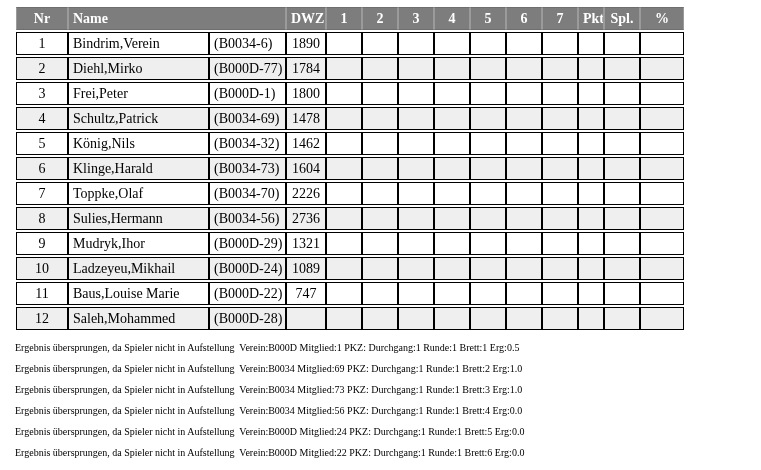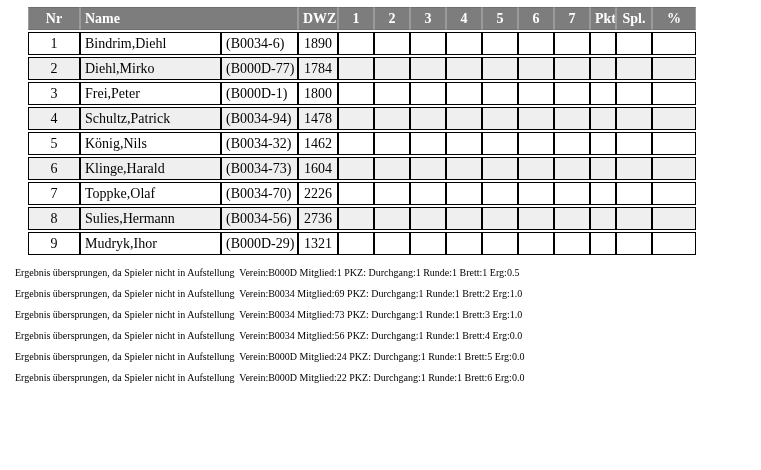--- a/index.html
+++ b/index.html
@@ -6,21 +6,21 @@
     margin: 0;
     padding: 0;
     width: 761px;
     height: 470px;
     background: #ffffff;
     overflow: hidden;
     color: #000000;
     font-family: "Liberation Serif", serif;
   }
   .table-wrap {
-    padding: 5px 0 0 28px;
+    padding: 5px 0 0 16px;
   }
   table.players {
     border-collapse: separate;
     border-spacing: 0 2px;
     table-layout: fixed;
     width: 668px;
   }
   table.players th {
     background: #7d7d7d;
     color: #ffffff;
@@ -94,21 +94,21 @@
         <th class="center">6</th>
         <th class="center">7</th>
         <th class="center">Pkt.</th>
         <th class="center">Spl.</th>
         <th class="center">%</th>
       </tr>
     </thead>
     <tbody>
         <tr>
     <td class="center" data-cell="nr">1</td>
-    <td class="left" data-cell="name">Bindrim,Diehl</td>
+    <td class="left" data-cell="name">Bindrim,Verein</td>
     <td class="left" data-cell="code">(B0034-6)</td>
     <td class="center" data-cell="dwz">1890</td>
     <td class="center"></td>
     <td class="center"></td>
     <td class="center"></td>
     <td class="center"></td>
     <td class="center"></td>
     <td class="center"></td>
     <td class="center"></td>
     <td class="center"></td>
@@ -143,21 +143,21 @@
     <td class="center"></td>
     <td class="center"></td>
     <td class="center"></td>
     <td class="center"></td>
     <td class="center"></td>
     <td class="center"></td>
   </tr>
         <tr class="alt">
     <td class="center" data-cell="nr">4</td>
     <td class="left" data-cell="name">Schultz,Patrick</td>
-    <td class="left" data-cell="code">(B0034-94)</td>
+    <td class="left" data-cell="code">(B0034-69)</td>
     <td class="center" data-cell="dwz">1478</td>
     <td class="center"></td>
     <td class="center"></td>
     <td class="center"></td>
     <td class="center"></td>
     <td class="center"></td>
     <td class="center"></td>
     <td class="center"></td>
     <td class="center"></td>
     <td class="center"></td>
@@ -225,20 +225,68 @@
     <td class="center"></td>
     <td class="center"></td>
     <td class="center"></td>
     <td class="center"></td>
   </tr>
         <tr>
     <td class="center" data-cell="nr">9</td>
     <td class="left" data-cell="name">Mudryk,Ihor</td>
     <td class="left" data-cell="code">(B000D-29)</td>
     <td class="center" data-cell="dwz">1321</td>
+    <td class="center"></td>
+    <td class="center"></td>
+    <td class="center"></td>
+    <td class="center"></td>
+    <td class="center"></td>
+    <td class="center"></td>
+    <td class="center"></td>
+    <td class="center"></td>
+    <td class="center"></td>
+    <td class="center"></td>
+  </tr>
+        <tr class="alt">
+    <td class="center" data-cell="nr">10</td>
+    <td class="left" data-cell="name">Ladzeyeu,Mikhail</td>
+    <td class="left" data-cell="code">(B000D-24)</td>
+    <td class="center" data-cell="dwz">1089</td>
+    <td class="center"></td>
+    <td class="center"></td>
+    <td class="center"></td>
+    <td class="center"></td>
+    <td class="center"></td>
+    <td class="center"></td>
+    <td class="center"></td>
+    <td class="center"></td>
+    <td class="center"></td>
+    <td class="center"></td>
+  </tr>
+        <tr>
+    <td class="center" data-cell="nr">11</td>
+    <td class="left" data-cell="name">Baus,Louise Marie</td>
+    <td class="left" data-cell="code">(B000D-22)</td>
+    <td class="center" data-cell="dwz">747</td>
+    <td class="center"></td>
+    <td class="center"></td>
+    <td class="center"></td>
+    <td class="center"></td>
+    <td class="center"></td>
+    <td class="center"></td>
+    <td class="center"></td>
+    <td class="center"></td>
+    <td class="center"></td>
+    <td class="center"></td>
+  </tr>
+        <tr class="alt">
+    <td class="center" data-cell="nr">12</td>
+    <td class="left" data-cell="name">Saleh,Mohammed</td>
+    <td class="left" data-cell="code">(B000D-28)</td>
+    <td class="center" data-cell="dwz"></td>
     <td class="center"></td>
     <td class="center"></td>
     <td class="center"></td>
     <td class="center"></td>
     <td class="center"></td>
     <td class="center"></td>
     <td class="center"></td>
     <td class="center"></td>
     <td class="center"></td>
     <td class="center"></td>

